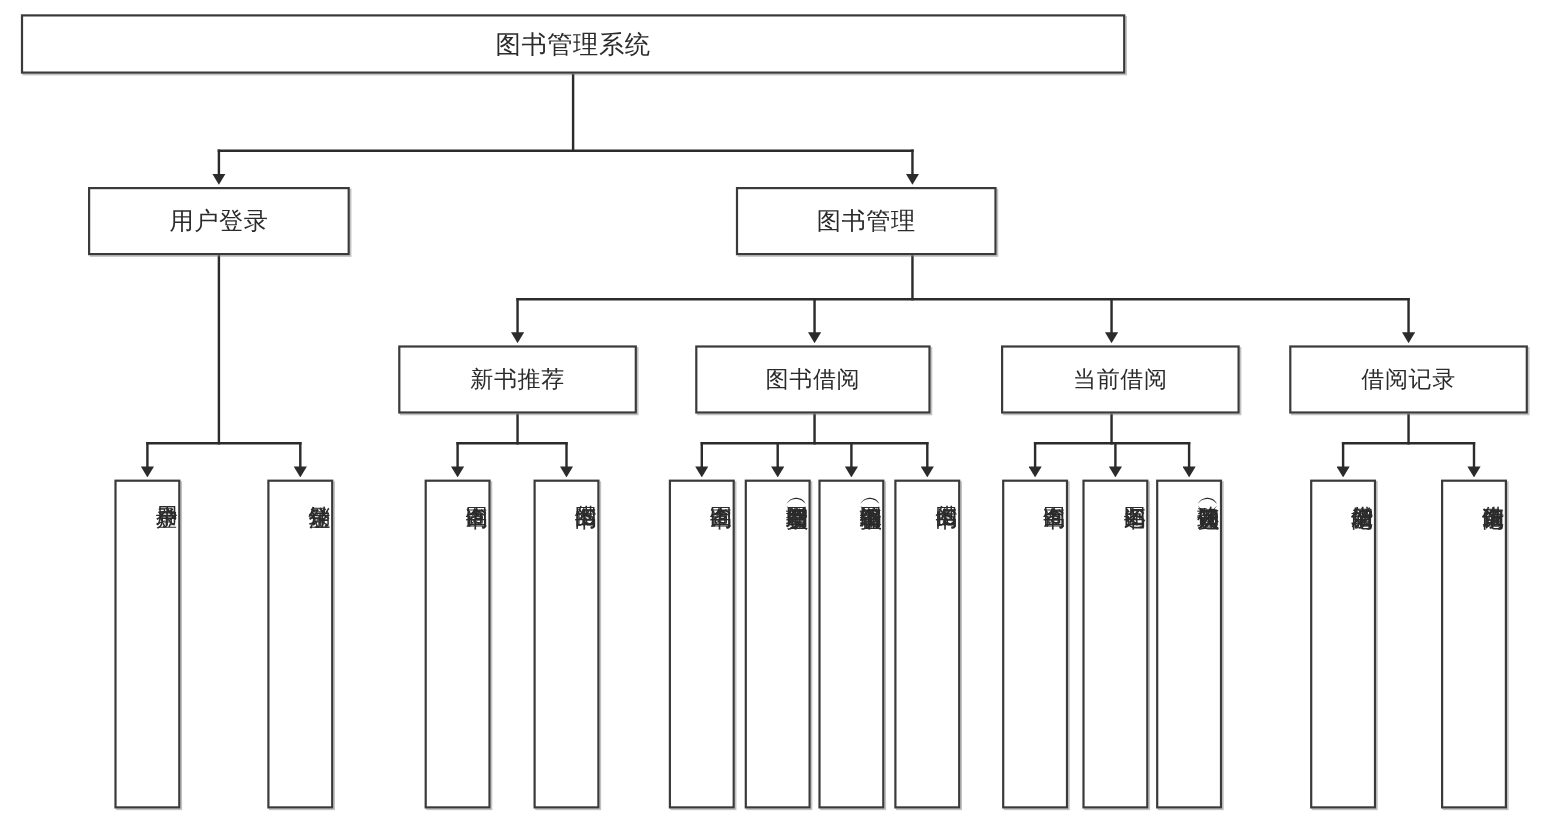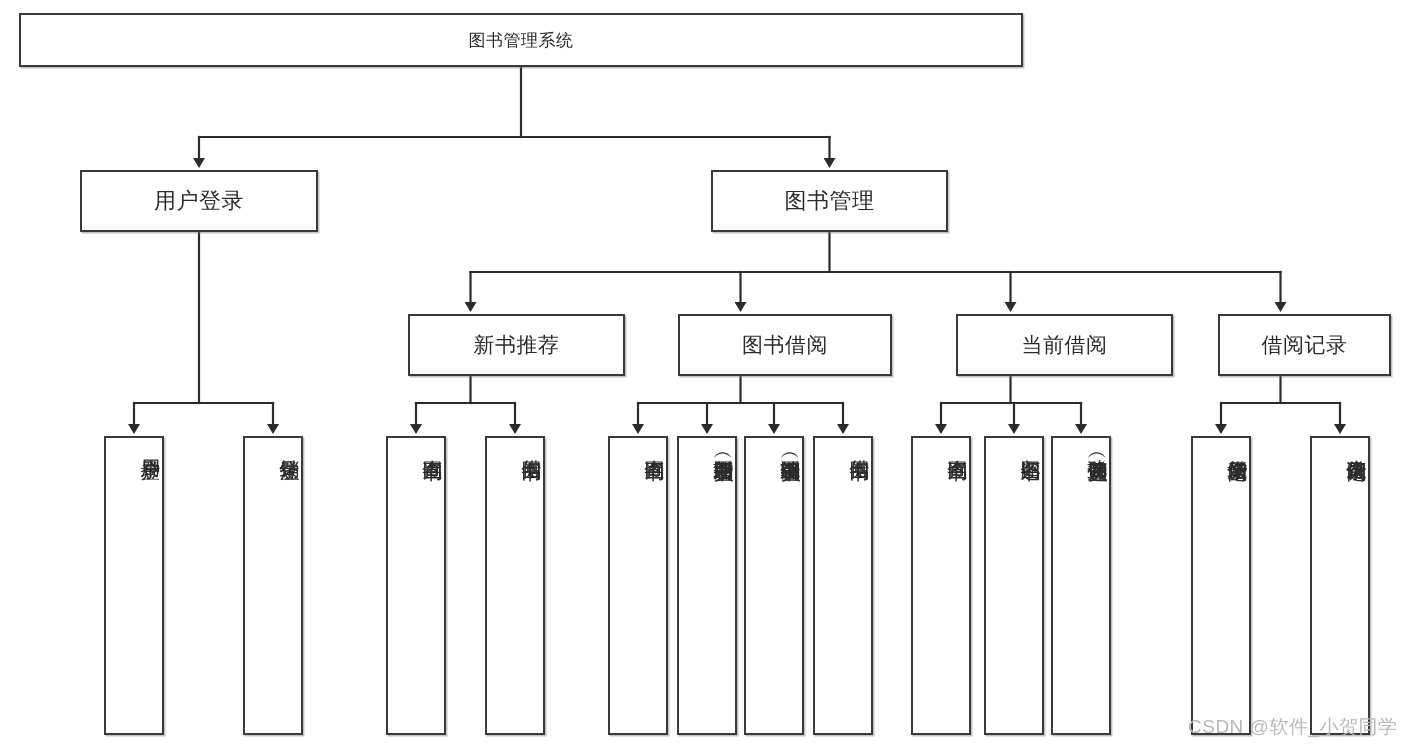--- a/index.html
+++ b/index.html
@@ -32,28 +32,27 @@
     background: #ffffff;
     border: 2px solid #3a3a3a;
     box-shadow: 1.5px 1.5px 0 0 rgba(120,120,120,0.45);
     display: flex;
     align-items: center;
     justify-content: center;
     color: #2b2b2b;
     letter-spacing: 0.5px;
   }
   .node.root {
-    font-size: 17px;
+    font-size: 23px;
   }
   .node.lvl1 {
     font-size: 22px;
   }
   .node.lvl2 {
     font-size: 21px;
-    margin-left: 46px;
   }
   .node.leaf {
     font-size: 20px;
     writing-mode: vertical-rl;
     text-orientation: upright;
     line-height: 1.16;
     padding-top: 6px;
     padding-bottom: 6px;
     align-items: flex-start;
     justify-content: flex-start;
@@ -115,25 +114,25 @@
         <path d="M1280.5,376 L1280.5,403" stroke="#2b2b2b"></path>
         <path d="M1221,403 L1340,403" stroke="#2b2b2b"></path>
         <path d="M1221,403 L1221,425" stroke="#2b2b2b" marker-end="url(#arrow)"></path>
         <path d="M1340,403 L1340,425" stroke="#2b2b2b" marker-end="url(#arrow)"></path>
       </g>
   </svg>
 
   <div id="nodes">
       <div class="node root" style="left: 19px; top: 13px; width: 1004px; height: 54px; border-color: rgb(58, 58, 58); background: rgb(255, 255, 255); color: rgb(43, 43, 43);">图书管理系统</div>
       <div class="node lvl1" style="left: 80px; top: 170px; width: 238px; height: 62px; border-color: rgb(58, 58, 58); background: rgb(255, 255, 255); color: rgb(43, 43, 43);">用户登录</div>
-      <div class="node lvl1" style="left: 711px; top: 170px; width: 237px; height: 62px; border-color: rgb(58, 58, 58); background: rgb(255, 255, 255); color: rgb(43, 43, 43);">图书管理</div>
+      <div class="node lvl1" style="left: 669px; top: 170px; width: 237px; height: 62px; border-color: rgb(58, 58, 58); background: rgb(255, 255, 255); color: rgb(43, 43, 43);">图书管理</div>
       <div class="node lvl2" style="left: 362px; top: 314px; width: 217px; height: 62px; border-color: rgb(58, 58, 58); background: rgb(255, 255, 255); color: rgb(43, 43, 43);">新书推荐</div>
       <div class="node lvl2" style="left: 632px; top: 314px; width: 214px; height: 62px; border-color: rgb(58, 58, 58); background: rgb(255, 255, 255); color: rgb(43, 43, 43);">图书借阅</div>
       <div class="node lvl2" style="left: 910px; top: 314px; width: 217px; height: 62px; border-color: rgb(58, 58, 58); background: rgb(255, 255, 255); color: rgb(43, 43, 43);">当前借阅</div>
-      <div class="node lvl2" style="left: 1172px; top: 314px; width: 173px; height: 62px; border-color: rgb(58, 58, 58); background: rgb(255, 255, 255); color: rgb(43, 43, 43);">借阅记录</div>
+      <div class="node lvl2" style="left: 1172px; top: 314px; width: 217px; height: 62px; border-color: rgb(58, 58, 58); background: rgb(255, 255, 255); color: rgb(43, 43, 43);">借阅记录</div>
       <div class="node leaf" style="left: 104px; top: 436px; width: 60px; height: 299px; border-color: rgb(58, 58, 58); background: rgb(255, 255, 255); color: rgb(43, 43, 43);">
         <span class="leaf-label">用户登录</span>
       </div>
       <div class="node leaf" style="left: 243px; top: 436px; width: 60px; height: 299px; border-color: rgb(58, 58, 58); background: rgb(255, 255, 255); color: rgb(43, 43, 43);">
         <span class="leaf-label">注销登录</span>
       </div>
       <div class="node leaf" style="left: 386px; top: 436px; width: 60px; height: 299px; border-color: rgb(58, 58, 58); background: rgb(255, 255, 255); color: rgb(43, 43, 43);">
         <span class="leaf-label">查询图书</span>
       </div>
       <div class="node leaf" style="left: 485px; top: 436px; width: 60px; height: 299px; border-color: rgb(58, 58, 58); background: rgb(255, 255, 255); color: rgb(43, 43, 43);">
@@ -161,14 +160,13 @@
         <span class="leaf-label">确认归还（管理员）</span>
       </div>
       <div class="node leaf" style="left: 1191px; top: 436px; width: 60px; height: 299px; border-color: rgb(58, 58, 58); background: rgb(255, 255, 255); color: rgb(43, 43, 43);">
         <span class="leaf-label">新增借阅记录</span>
       </div>
       <div class="node leaf" style="left: 1310px; top: 436px; width: 60px; height: 299px; border-color: rgb(58, 58, 58); background: rgb(255, 255, 255); color: rgb(43, 43, 43);">
         <span class="leaf-label">查询借阅记录</span>
       </div>
     </div>
 
-  <div class="watermark" style="left:1188px; top:714px;">CSDN @软件_小贺同学</div>
 </div>
 
 </body></html>

